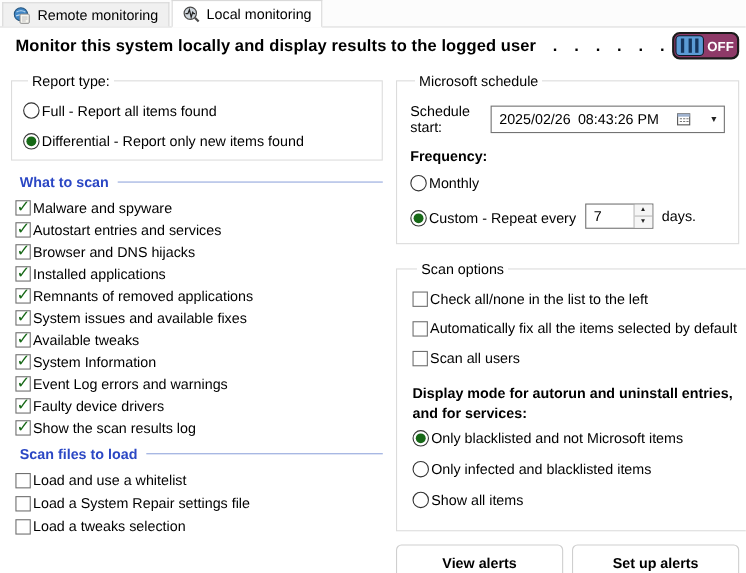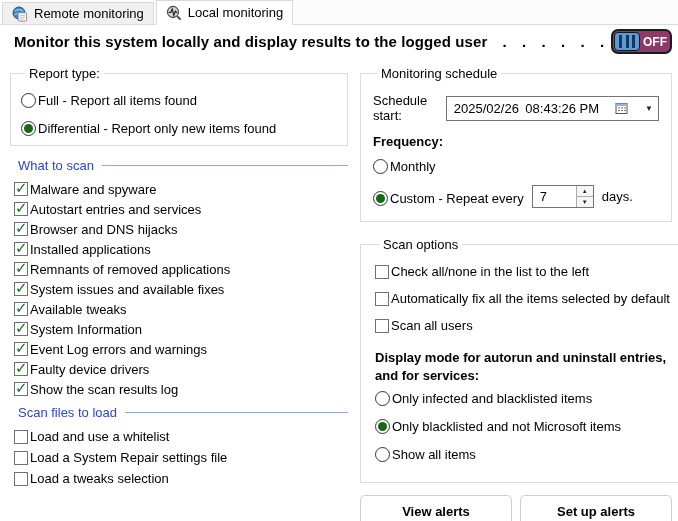--- a/index.html
+++ b/index.html
@@ -103,21 +103,21 @@
     content:""; position:absolute; inset:2px;
     border-radius:50%; background:#176917;
   }
 
   
   #report-type-group { height:80px; }
   #report-type-group .row { height:26px; margin-top:2px; }
 
   .sec-head {
     display:flex; align-items:center; gap:8px;
-    color:#2b47c4; margin:12px 0 6px 8px;
+    color:#2b47c4; margin:12px 0 6px 8px;font-weight:bold;
   }
   .sec-head::after { content:""; flex:1; height:1px; background:#93a7dd; }
   .scan-list .row { height:20px; padding-left:4px;text-align:right; }
   .files-list .row { height:21px; padding-left:4px; }
 
   
   #monitoring-schedule-group { padding:6px 12px 12px 12px; }
   .sched-row { display:flex; align-items:center; gap:9px; margin-top:6px; }
   .dtpicker {
     flex:1; height:25px;
@@ -280,21 +280,21 @@
       <span class="cb"></span>
       <span class="lbl">Load a tweaks selection</span>
     </label>
   </div>
 
 </div>
 
 <div class="right-col">
 
   <fieldset id="monitoring-schedule-group">
-    <legend>Monitoring schedule</legend>
+    <legend>Microsoft schedule</legend>
     <div class="sched-row">
       <span>Schedule start:</span>
       <div class="dtpicker">
         <span class="val">2025/02/26 08:43:26 PM</span>
         <svg width="14" height="13" viewBox="0 0 14 13">
           <rect x="1" y="1.5" width="11" height="10" fill="#fff" stroke="#555" stroke-width="1"></rect>
           <rect x="1" y="1.5" width="11" height="2.6" fill="#9fb2cf"></rect>
           <path d="M3 6 h2 M6 6 h2 M9 6 h2 M3 8.5 h2 M6 8.5 h2 M9 8.5 h2" stroke="#777" stroke-width="1"></path>
         </svg>
         <span class="dd-arrow">▼</span>
@@ -331,26 +331,26 @@
       <span class="cb"></span>
       <span class="lbl">Automatically fix all the items selected by default</span>
     </label>
     <label class="row">
       <span class="cb"></span>
       <span class="lbl">Scan all users</span>
     </label>
     <div class="bold-label">Display mode for autorun and uninstall entries, and for services:</div>
     <div class="modes">
       <label class="row">
+        <span class="rb selected"></span>
+        <span class="lbl">Only blacklisted and not Microsoft items</span>
+      </label>
+      <label class="row">
         <span class="rb"></span>
         <span class="lbl">Only infected and blacklisted items</span>
-      </label>
-      <label class="row">
-        <span class="rb selected"></span>
-        <span class="lbl">Only blacklisted and not Microsoft items</span>
       </label>
       <label class="row">
         <span class="rb"></span>
         <span class="lbl">Show all items</span>
       </label>
     </div>
   </fieldset>
 
   <div class="btn-row">
     <button class="btn half">View alerts</button>

